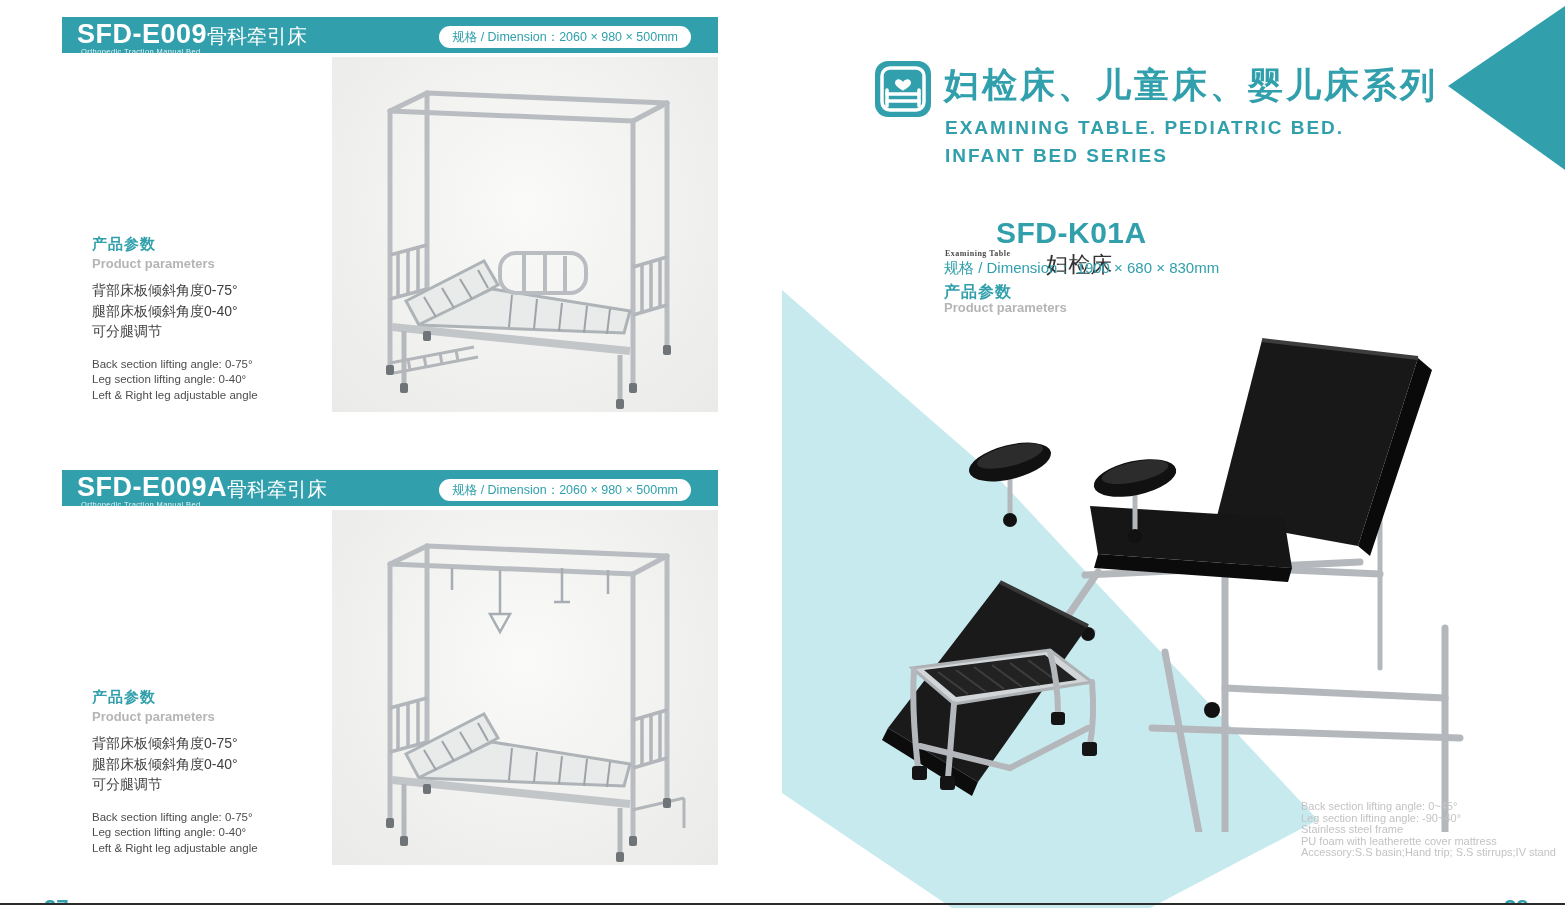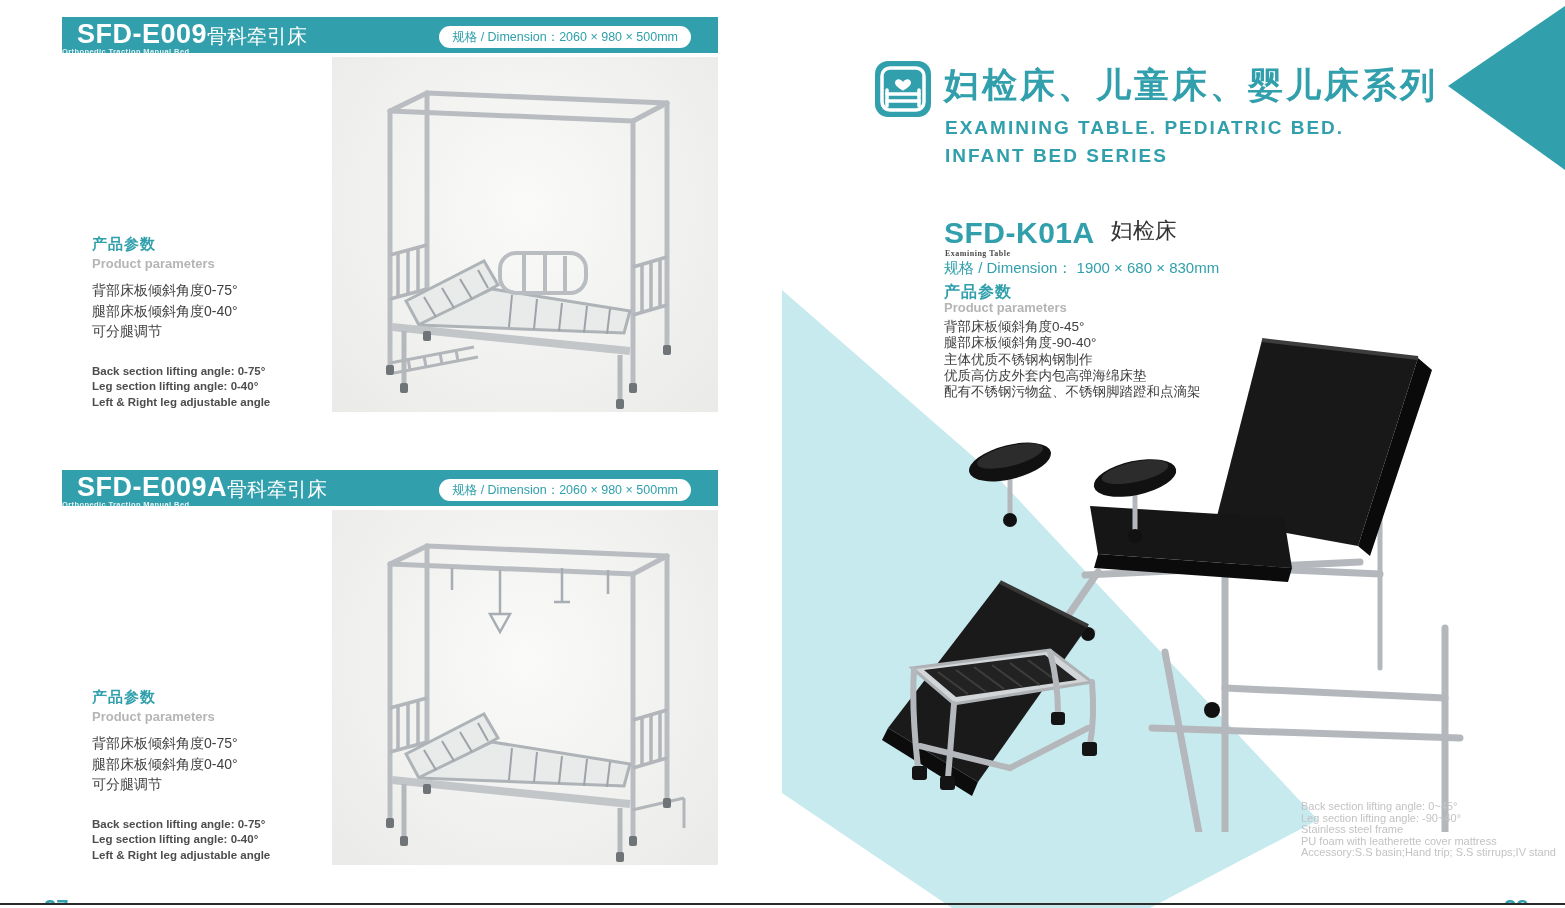--- a/index.html
+++ b/index.html
@@ -15,41 +15,41 @@
         font-family:"Liberation Sans",sans-serif;color:var(--ink);}
   
   .panel{position:absolute;left:62px;width:656px;height:395px;background:#fff;}
   .panel1{top:17px;} .panel2{top:470px;}
   .panel-header{position:absolute;top:0;left:0;right:0;height:36px;background:var(--teal);}
   .header-wedge{position:absolute;top:40px;left:270px;width:386px;height:9px;background:var(--teal);
         clip-path:polygon(0 0,100% 0,100% 100%,12% 100%);}
   .model-row{position:absolute;left:15px;top:2px;display:flex;align-items:baseline;white-space:nowrap;}
   .model{font-size:27px;font-weight:bold;color:#fff;letter-spacing:.5px;}
   .cn-title{font-size:20px;color:#fff;margin-left:0;}
-  .header-sub{position:absolute;left:0;top:30px;font-size:7.5px;font-weight:bold;
+  .header-sub{position:absolute;left:19px;top:30px;font-size:7.5px;font-weight:normal;
         color:rgba(255,255,255,.88);letter-spacing:.4px;white-space:nowrap;}
   .dim-pill{position:absolute;right:27px;top:9px;height:22px;background:#fff;border-radius:11px;
         display:flex;align-items:center;padding:0 13px;color:var(--teal);font-size:12.5px;white-space:nowrap;}
   .photo-area{position:absolute;left:270px;top:40px;width:386px;height:355px;
         background:radial-gradient(ellipse at 50% 42%,#fafaf9 0%,var(--photo-bg) 62%,#eaeae8 100%);}
   .photo-area svg{position:absolute;left:0;top:0;}
   .specs{position:absolute;left:30px;top:218px;width:245px;}
   .specs-h-cn{font-size:15px;font-weight:bold;color:var(--teal);letter-spacing:1px;}
   .specs-h-en{font-size:13px;font-weight:bold;color:var(--label-gray);margin-top:2px;}
   .specs-cn{margin-top:9px;font-size:14px;line-height:20.5px;color:var(--ink);}
-  .specs-en{margin-top:22px;font-size:11.5px;line-height:15.5px;color:var(--gray-en);font-weight:bold;}
+  .specs-en{margin-top:15px;font-size:11.5px;line-height:15.5px;color:var(--gray-en);}
   .specs div{white-space:nowrap;}
   
   .deco-svg{position:absolute;left:0;top:0;z-index:0;}
   .rp{position:absolute;z-index:2;}
   .series-icon{left:874px;top:60px;width:58px;height:58px;}
   .series-title-cn{left:944px;top:62px;font-size:35px;font-weight:bold;color:var(--teal);letter-spacing:3px;white-space:nowrap;}
   .series-title-en{left:945px;font-size:19px;font-weight:bold;color:var(--teal);letter-spacing:2px;white-space:nowrap;}
   .en1{top:117px;} .en2{top:145px;}
-  .k-model-row{left:944px;top:216px;display:flex;align-items:flex-start;white-space:nowrap;}
+  .k-model-row{left:996px;top:216px;display:flex;align-items:center;white-space:nowrap;flex-direction:column;}
   .k-model{font-size:30px;font-weight:bold;color:var(--teal);letter-spacing:.5px;}
   .k-cn{font-size:22px;color:#333;margin-left:16px;}
   .k-sub{left:945px;top:249px;font-size:8px;font-weight:bold;color:#4a4a4a;letter-spacing:.5px;font-family:Liberation Serif, serif;}
   .k-dim{left:944px;top:259px;font-size:15px;color:var(--teal);white-space:nowrap;}
   .k-params-cn{left:944px;top:282px;font-size:16px;font-weight:bold;color:var(--teal);letter-spacing:1px;}
   .k-params-en{left:944px;top:300px;font-size:13px;font-weight:bold;color:var(--label-gray);}
   .k-specs-cn{left:944px;top:319px;font-size:13.5px;line-height:16.3px;color:var(--ink);}
   .k-specs-cn div{white-space:nowrap;}
   .k-specs-en{left:1301px;top:801px;font-size:11px;line-height:11.6px;color:#c3c3c3;z-index:3;}
   .k-specs-en div{white-space:nowrap;}
@@ -283,27 +283,20 @@
     <span class="k-model">SFD-K01A</span>
     <span class="k-cn">妇检床</span>
   </div>
   <div class="rp k-sub">Examining Table</div>
   <div class="rp k-dim">
     <span>规格 / Dimension：</span>
     <span>1900 × 680 × 830mm</span>
   </div>
   <div class="rp k-params-cn">产品参数</div>
   <div class="rp k-params-en">Product parameters</div>
-  <div class="rp k-specs-cn">
-    <div>背部床板倾斜角度0-45°</div>
-    <div>腿部床板倾斜角度-90-40°</div>
-    <div>主体优质不锈钢构钢制作</div>
-    <div>优质高仿皮外套内包高弹海绵床垫</div>
-    <div>配有不锈钢污物盆、不锈钢脚踏蹬和点滴架</div>
-  </div>
   <div class="rp k-specs-en">
     <div>Back section lifting angle: 0~45°</div>
     <div>Leg section lifting angle: -90~40°</div>
     <div>Stainless steel frame</div>
     <div>PU foam with leatherette cover mattress</div>
     <div>Accessory:S.S basin;Hand trip; S.S stirrups;IV stand</div>
   </div>
 
   <svg class="rp chair-photo" style="position:absolute" width="660" height="512" viewBox="0 0 660 512">
     <g stroke="#b4b8bc" stroke-width="7" fill="none" stroke-linecap="round">

